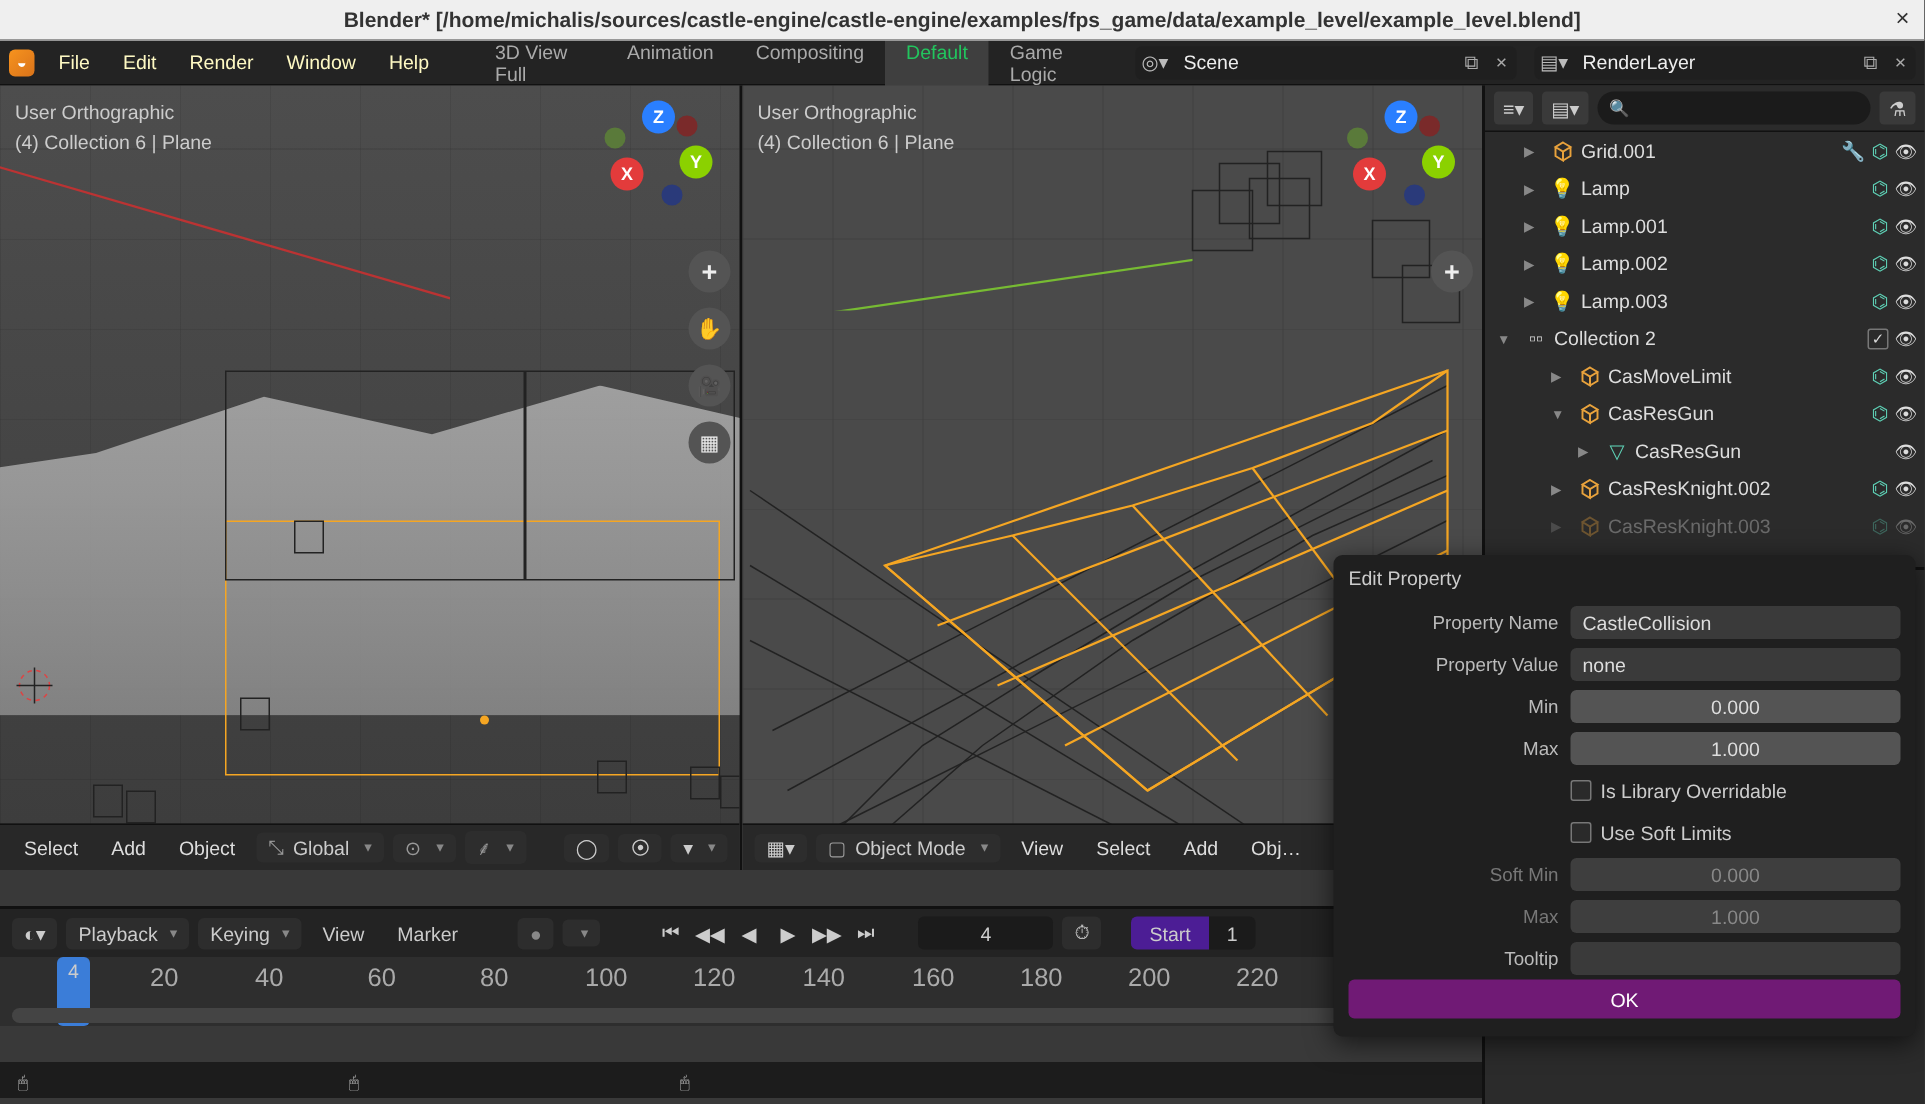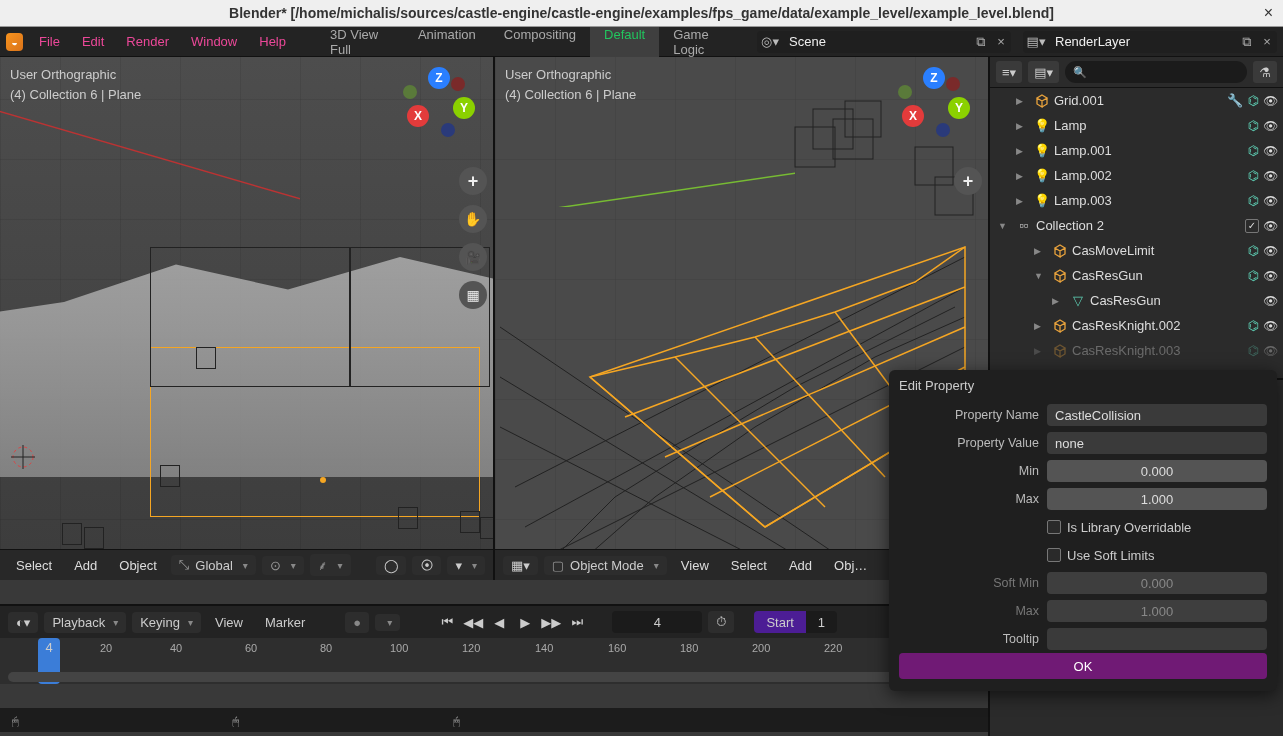--- a/index.html
+++ b/index.html
@@ -3,21 +3,21 @@
 <meta charset="utf-8">
 <style>
 * { margin: 0; padding: 0; box-sizing: border-box; font-family: -apple-system, BlinkMacSystemFont, "Segoe UI", sans-serif; font-size: 13px; color: #ccc; }
 body { background: #393939; width: 1283px; height: 736px; overflow: hidden; display: flex; flex-direction: column; }
 .title-bar { background: #efefef; height: 27px; display: flex; align-items: center; justify-content: center; position: relative; border-bottom: 1px solid #999; }
 .title-bar .title { color: #333; font-weight: bold; font-size: 14px; }
 .title-bar .close { position: absolute; right: 10px; color: #333; font-size: 16px; cursor: pointer; }
 
 .top-menu { background: #232323; height: 30px; display: flex; align-items: center; padding: 0 6px; gap: 2px; border-bottom: 1px solid #111; }
 .top-menu .blender-logo { width: 18px; height: 18px; border-radius: 4px; background: linear-gradient(135deg,#f7931e,#d9731a); display: flex; align-items: center; justify-content: center; color:#fff; font-size:11px; margin-right:4px;}
-.top-menu .menu-item { padding: 4px 10px; color: #ec4899; cursor: pointer; }
+.top-menu .menu-item { padding: 4px 10px; color: #fef9c3; cursor: pointer; }
 .top-menu .workspace-tabs { display: flex; margin-left: 18px; }
 .top-menu .ws { padding: 5px 14px; color: #aaa; cursor: pointer; border-radius: 4px 4px 0 0; }
 .top-menu .ws.active { background: #3f3f3f; color: #22c55e; }
 .top-menu .scene-field { display:flex; align-items:center; margin-left:10px; background:#1f1f1f; border-radius:4px; height:22px;}
 .top-menu .scene-field .iconbox{width:26px;display:flex;align-items:center;justify-content:center;color:#bbb;}
 .top-menu .scene-field input{background:transparent;border:none;color:#eee;min-width:140px;padding:0 6px;height:22px;outline:none;}
 .top-menu .scene-field .btn{width:20px;display:flex;align-items:center;justify-content:center;color:#aaa;cursor:pointer;}
 
 .main { flex:1; display:flex; }
 
@@ -75,21 +75,21 @@
 .tl-header .pill{background:#2d2d2d;border-radius:4px;padding:3px 8px;display:flex;align-items:center;gap:4px;cursor:pointer;}
 .tl-header .pill.dd::after{content:"▾";margin-left:4px;color:#888;font-size:10px;}
 .tl-header .transport{display:flex;gap:4px;margin-left:30px;}
 .tl-header .tbtn{width:22px;height:22px;display:flex;align-items:center;justify-content:center;color:#ccc;cursor:pointer;}
 .tl-header .framefield{background:#1b1b1b;border-radius:4px;width:90px;height:22px;display:flex;align-items:center;justify-content:center;margin-left:18px;}
 .tl-header .startend{display:flex;gap:0;margin-left:14px;}
 .tl-header .startend .sebox{background:#4c1d95;height:22px;display:flex;align-items:center;justify-content:center;padding:0 12px;}
 .tl-header .startend .sebox:first-child{border-radius:4px 0 0 4px;}
 .tl-header .startend .sebox:last-child{border-radius:0 4px 4px 0;background:#1b1b1b;}
 .tl-ruler{flex:1;position:relative;background:#2e2e2e;overflow:hidden;}
-.tl-ruler .tick{position:absolute;top:4px;color:#aaa;font-size:11px;}
+.tl-ruler .tick{position:absolute;top:4px;color:#aaa;font-size:17px;}
 .tl-ruler .playhead{position:absolute;top:0;bottom:0;width:22px;background:#3b7dd8;border-radius:4px;display:flex;align-items:flex-start;justify-content:center;color:#fff;font-size:11px;padding-top:2px;}
 .tl-ruler .bottom-bar{position:absolute;left:8px;right:8px;bottom:2px;height:10px;background:#444;border-radius:5px;}
 
 .status-bar{height:24px;background:#1c1c1c;display:flex;align-items:center;gap:210px;padding:0 12px;color:#888;}
 .status-bar span::before{content:"🖱";margin-right:4px;font-size:11px;}
 
 
 .right-side{width:295px;display:flex;flex-direction:column;border-left:2px solid #111;background:#2b2b2b;}
 .outliner-header{height:31px;background:#2b2b2b;border-bottom:1px solid #111;display:flex;align-items:center;gap:6px;padding:0 6px;}
 .outliner-header .hb{background:#3a3a3a;border-radius:3px;height:22px;display:flex;align-items:center;justify-content:center;padding:0 6px;cursor:pointer;}

